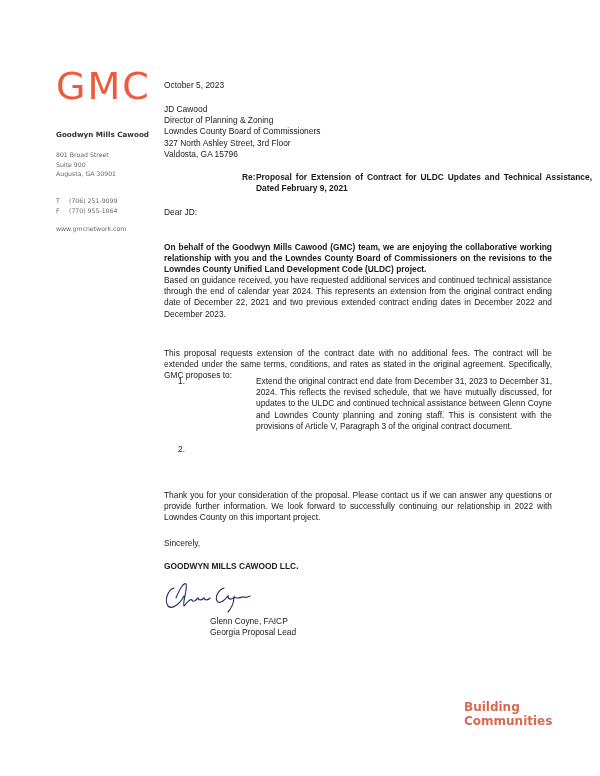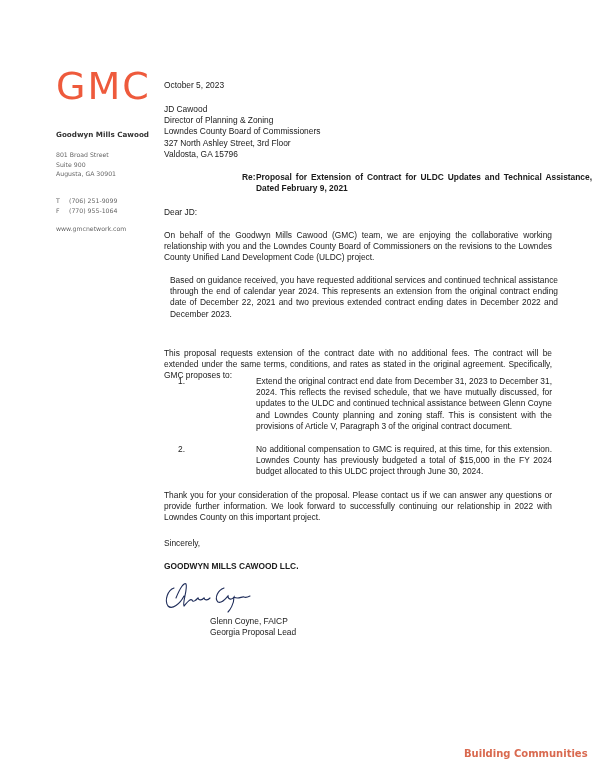--- a/index.html
+++ b/index.html
@@ -18,35 +18,35 @@
   
   .letter { position: absolute; left: 164px; top: 0; width: 390px; font-family: "Liberation Sans", sans-serif; font-size: 8.4px; line-height: 11.2px; color: #1a1a1a; }
   .date { position: absolute; top: 80px; left: 0; }
   .recipient { position: absolute; top: 104px; left: 0; }
   .recipient div { white-space: nowrap; }
   .re { position: absolute; top: 172px; left: 38px; width: 350px; font-weight: bold; display: flex; margin-left: 40px; }
   .re .re-lbl { width: 14px; flex: none; }
   .re .re-txt { text-align: justify; }
   .salutation { position: absolute; top: 207px; left: 0; }
   .para { position: absolute; left: 0; width: 388px; text-align: justify; }
-  .p1 { top: 230px; }
-  .p2 { top: 275px; margin-left: 6px; }
+  .p1 { top: 242px; font-weight: bold; }
+  .p2 { top: 275px; }
   .p3 { top: 348px; }
   .list-item { position: absolute; left: 0; width: 388px; display: flex; }
   .list-item .num { width: 72px; flex: none; padding-left: 14px; box-sizing: border-box; }
   .list-item .txt { text-align: justify; flex: 1; margin-left: 20px; }
   .li1 { top: 376px; }
   .li2 { top: 444px; }
   .p4 { top: 490px; }
   .closing { position: absolute; top: 538px; left: 0; }
   .firm { position: absolute; top: 561px; left: 0; font-weight: bold; }
   .signature { position: absolute; top: 578px; left: -2px; width: 90px; height: 36px; }
   .signer { position: absolute; top: 616px; left: 0; margin-left: 46px; }
 
-  .tagline { position: absolute; left: 464px; top: 748px; font-size: 10px; font-weight: bold; color: #d9694f; font-family: "DejaVu Sans", sans-serif; }
+  .tagline { position: absolute; left: 464px; top: 700px; font-size: 12px; font-weight: bold; color: #d9694f; font-family: "DejaVu Sans", sans-serif; }
 </style>
 </head>
 <body>
 
 <div class="page">
 
   <div class="logo">
     <span class="logo-text">GMC</span>
   </div>
   <div class="company-name">Goodwyn Mills Cawood</div>
@@ -82,21 +82,20 @@
     <div class="para p1">On behalf of the Goodwyn Mills Cawood (GMC) team, we are enjoying the collaborative working relationship with you and the Lowndes County Board of Commissioners on the revisions to the Lowndes County Unified Land Development Code (ULDC) project.</div>
     <div class="para p2">Based on guidance received, you have requested additional services and continued technical assistance through the end of calendar year 2024. This represents an extension from the original contract ending date of December 22, 2021 and two previous extended contract ending dates in December 2022 and December 2023.</div>
     <div class="para p3">This proposal requests extension of the contract date with no additional fees. The contract will be extended under the same terms, conditions, and rates as stated in the original agreement. Specifically, GMC proposes to:</div>
 
     <div class="list-item li1">
       <span class="num">1.</span>
       <span class="txt">Extend the original contract end date from December 31, 2023 to December 31, 2024. This reflects the revised schedule, that we have mutually discussed, for updates to the ULDC and continued technical assistance between Glenn Coyne and Lowndes County planning and zoning staff. This is consistent with the provisions of Article V, Paragraph 3 of the original contract document.</span>
     </div>
     <div class="list-item li2">
       <span class="num">2.</span>
-      <span class="txt">No additional compensation to GMC is required, at this time, for this extension. Lowndes County has previously budgeted a total of $15,000 in the FY 2024 budget allocated to this ULDC project through June 30, 2024.</span>
     </div>
 
     <div class="para p4">Thank you for your consideration of the proposal. Please contact us if we can answer any questions or provide further information. We look forward to successfully continuing our relationship in 2022 with Lowndes County on this important project.</div>
 
     <div class="closing">Sincerely,</div>
     <div class="firm">GOODWYN MILLS CAWOOD LLC.</div>
 
     <svg class="signature" viewBox="0 0 90 36">
       <path d="M12 10 C 6 12, 2 22, 6 28 C 10 32, 18 26, 22 18 M 14 20 C 18 10, 22 4, 24 6 C 26 10, 20 26, 22 28 C 24 26, 28 20, 30 22 C 31 25, 34 22, 36 20 C 37 23, 40 22, 42 20 C 43 23, 46 22, 48 20" fill="none" stroke="#1f2d5a" stroke-width="1.1" stroke-linecap="round"></path>
       <path d="M62 10 C 56 12, 52 20, 56 24 C 60 26, 64 20, 66 18 C 66 22, 70 22, 72 19 C 72 26, 68 32, 66 34 M 72 19 C 76 22, 80 18, 82 19 C 84 20, 86 19, 88 18" fill="none" stroke="#1f2d5a" stroke-width="1.1" stroke-linecap="round"></path>

